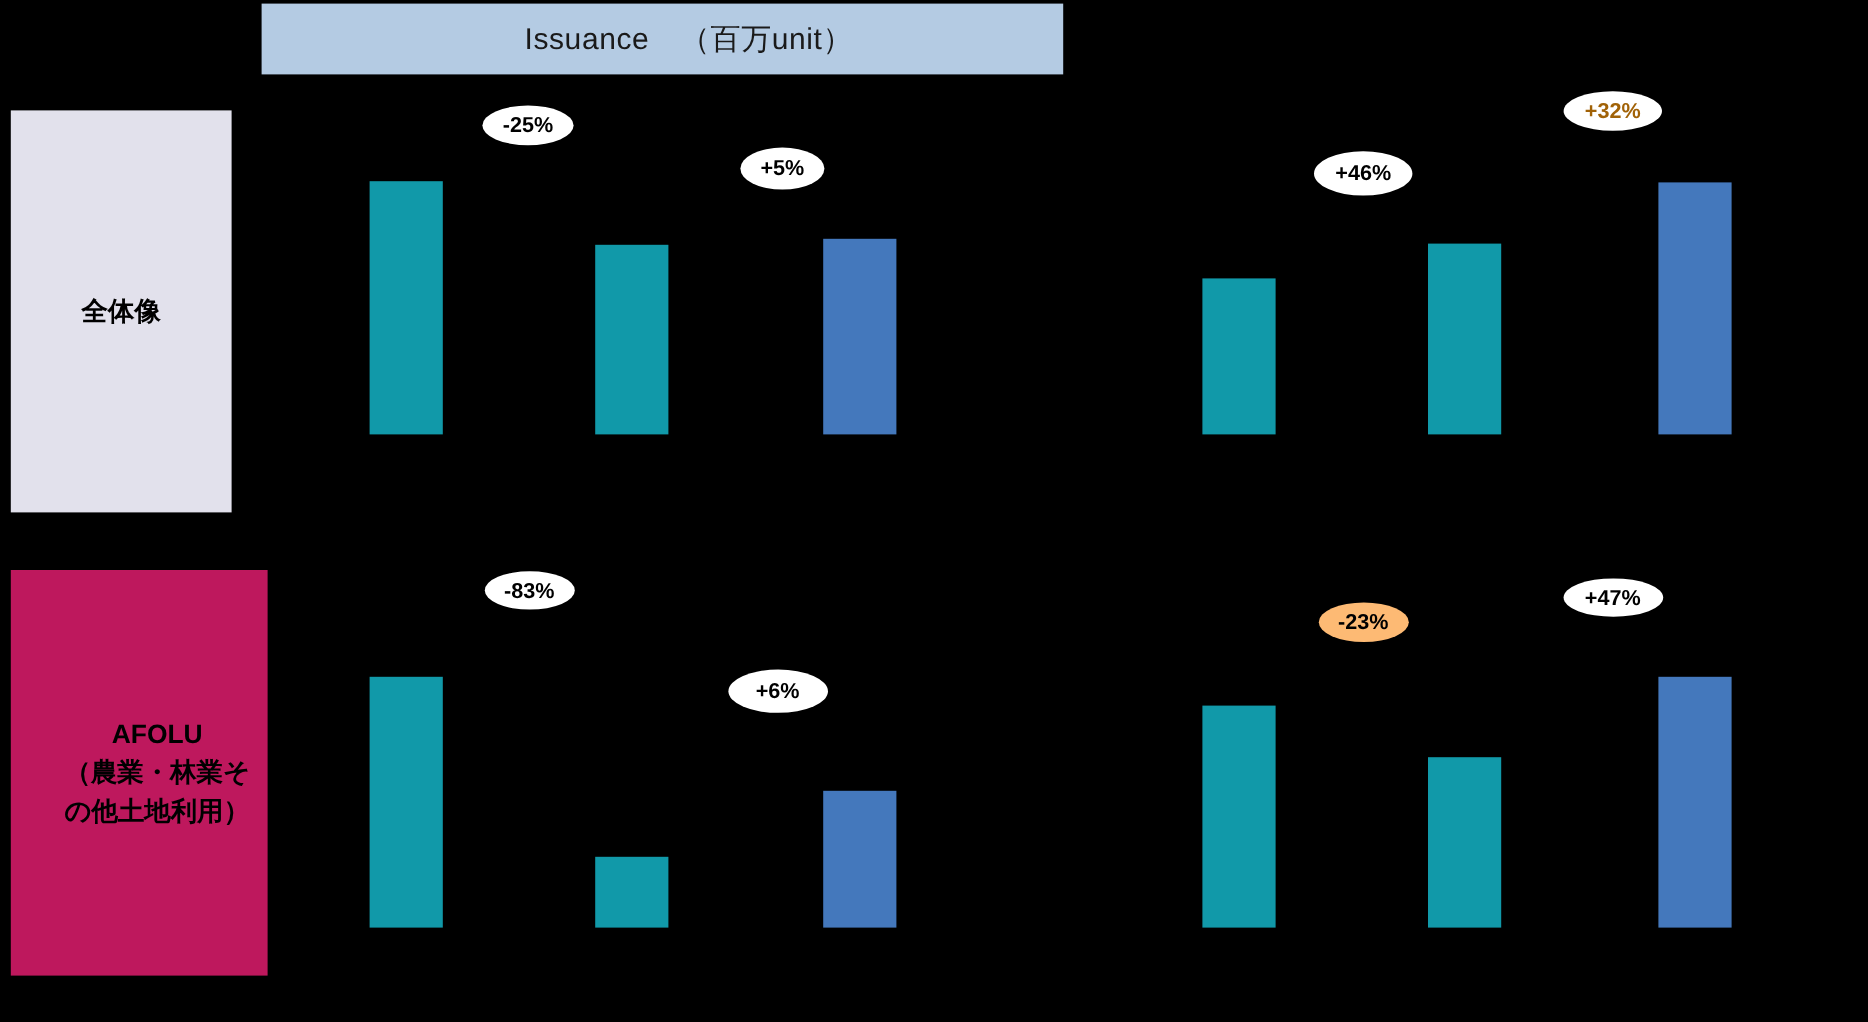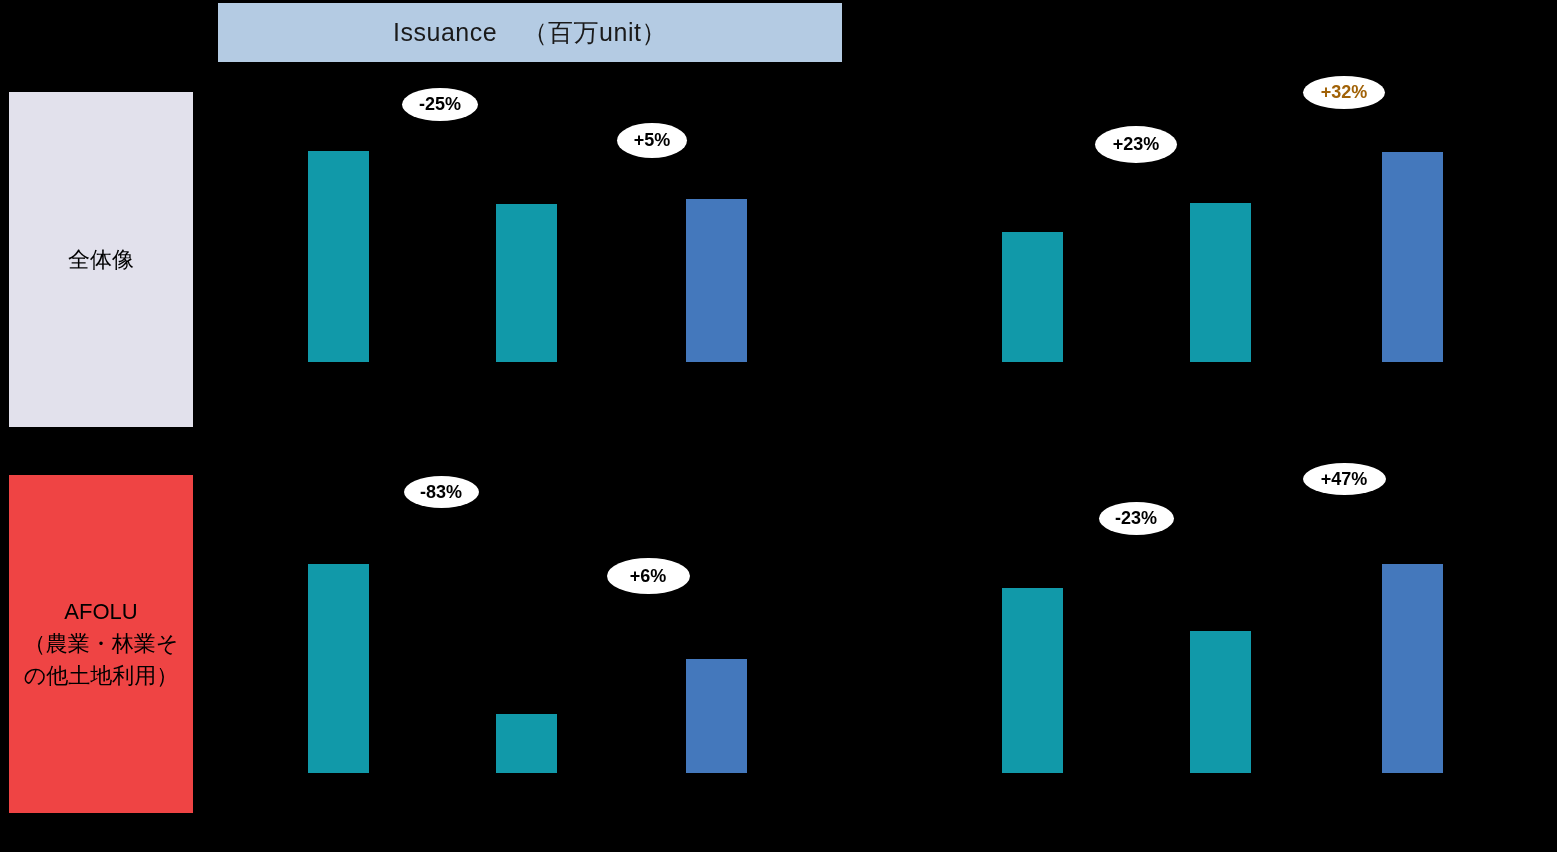--- a/index.html
+++ b/index.html
@@ -18,56 +18,57 @@
   }
   .rowlbl {
     position: absolute;
     display: flex;
     align-items: center;
     justify-content: center;
     text-align: center;
     font-size: 22px;
     line-height: 1.45;
     white-space: pre-line;
+    font-weight: bold;
   }
   .bar { position: absolute; }
   .callout {
     position: absolute;
     border-radius: 50%;
     display: flex;
     align-items: center;
     justify-content: center;
     font-size: 18px;
     font-weight: bold;
     line-height: 1;
   }
 </style>
 </head>
 <body>
 
 <div id="canvas" style="width: 1557px; height: 852px; background: rgb(0, 0, 0);">
-  <div class="hdr" id="hdr-0" style="left: 218px; top: 3px; width: 624px; height: 59px; background: rgb(180, 203, 227); color: rgb(26, 26, 26);">Issuance　（百万unit）</div>
+  <div class="hdr" id="hdr-0" style="left: 218px; top: 3px; width: 624px; height: 59px; background: rgb(180, 203, 227); color: rgb(26, 26, 26); padding-left: 44px;">Issuance　（百万unit）</div>
   <div class="rowlbl" id="row-0" style="left: 9px; top: 92px; width: 184px; height: 335px; background: rgb(226, 225, 236); color: rgb(0, 0, 0);">全体像</div>
-  <div class="rowlbl" id="row-1" style="left: 9px; top: 475px; width: 184px; height: 338px; background: #ef4444; color: rgb(0, 0, 0);">AFOLU
+  <div class="rowlbl" id="row-1" style="left: 9px; top: 475px; width: 184px; height: 338px; background: #be185d; color: rgb(0, 0, 0); padding-left: 30px;">AFOLU
 （農業・林業そ
 の他土地利用）</div>
 
 <div class="bar" style="left: 308px; width: 61px; top: 151px; height: 211px; background: rgb(17, 153, 169);"></div>
     <div class="bar" style="left: 496px; width: 61px; top: 204px; height: 158px; background: rgb(17, 153, 169);"></div>
     <div class="bar" style="left: 686px; width: 61px; top: 199px; height: 163px; background: rgb(68, 120, 188);"></div>
     <div class="callout" style="left: 402px; top: 87.5px; width: 76px; height: 33px; background: rgb(255, 255, 255); color: rgb(0, 0, 0);">-25%</div>
     <div class="callout" style="left: 617px; top: 122.5px; width: 70px; height: 35px; background: rgb(255, 255, 255); color: rgb(0, 0, 0);">+5%</div>
     <div class="bar" style="left: 1002px; width: 61px; top: 232px; height: 130px; background: rgb(17, 153, 169);"></div>
     <div class="bar" style="left: 1190px; width: 61px; top: 203px; height: 159px; background: rgb(17, 153, 169);"></div>
     <div class="bar" style="left: 1382px; width: 61px; top: 152px; height: 210px; background: rgb(68, 120, 188);"></div>
-    <div class="callout" style="left: 1095px; top: 125.5px; width: 82px; height: 37px; background: rgb(255, 255, 255); color: rgb(0, 0, 0);">+23%</div>
+    <div class="callout" style="left: 1095px; top: 125.5px; width: 82px; height: 37px; background: rgb(255, 255, 255); color: rgb(0, 0, 0);">+46%</div>
     <div class="callout" style="left: 1303px; top: 75.5px; width: 82px; height: 33px; background: rgb(255, 255, 255); color: #a16207;">+32%</div>
     <div class="bar" style="left: 308px; width: 61px; top: 564px; height: 209px; background: rgb(17, 153, 169);"></div>
     <div class="bar" style="left: 496px; width: 61px; top: 714px; height: 59px; background: rgb(17, 153, 169);"></div>
     <div class="bar" style="left: 686px; width: 61px; top: 659px; height: 114px; background: rgb(68, 120, 188);"></div>
     <div class="callout" style="left: 403.5px; top: 476px; width: 75px; height: 32px; background: rgb(255, 255, 255); color: rgb(0, 0, 0);">-83%</div>
     <div class="callout" style="left: 606.5px; top: 558px; width: 83px; height: 36px; background: rgb(255, 255, 255); color: rgb(0, 0, 0);">+6%</div>
     <div class="bar" style="left: 1002px; width: 61px; top: 588px; height: 185px; background: rgb(17, 153, 169);"></div>
     <div class="bar" style="left: 1190px; width: 61px; top: 631px; height: 142px; background: rgb(17, 153, 169);"></div>
     <div class="bar" style="left: 1382px; width: 61px; top: 564px; height: 209px; background: rgb(68, 120, 188);"></div>
-    <div class="callout" style="left: 1098.5px; top: 501.5px; width: 75px; height: 33px; background: #ffffff; color: rgb(0, 0, 0);">-23%</div>
-    <div class="callout" style="left: 1302.5px; top: 463px; width: 83px; height: 32px; background: rgb(255, 255, 255); color: rgb(0, 0, 0);">+47%</div>
+    <div class="callout" style="left: 1098.5px; top: 501.5px; width: 75px; height: 33px; background: #fdba74; color: rgb(0, 0, 0);">-23%</div>
+    <div class="callout" style="left: 1302.5px; top: 482px; width: 83px; height: 32px; background: rgb(255, 255, 255); color: rgb(0, 0, 0);">+47%</div>
   </div>
 
 </body></html>

